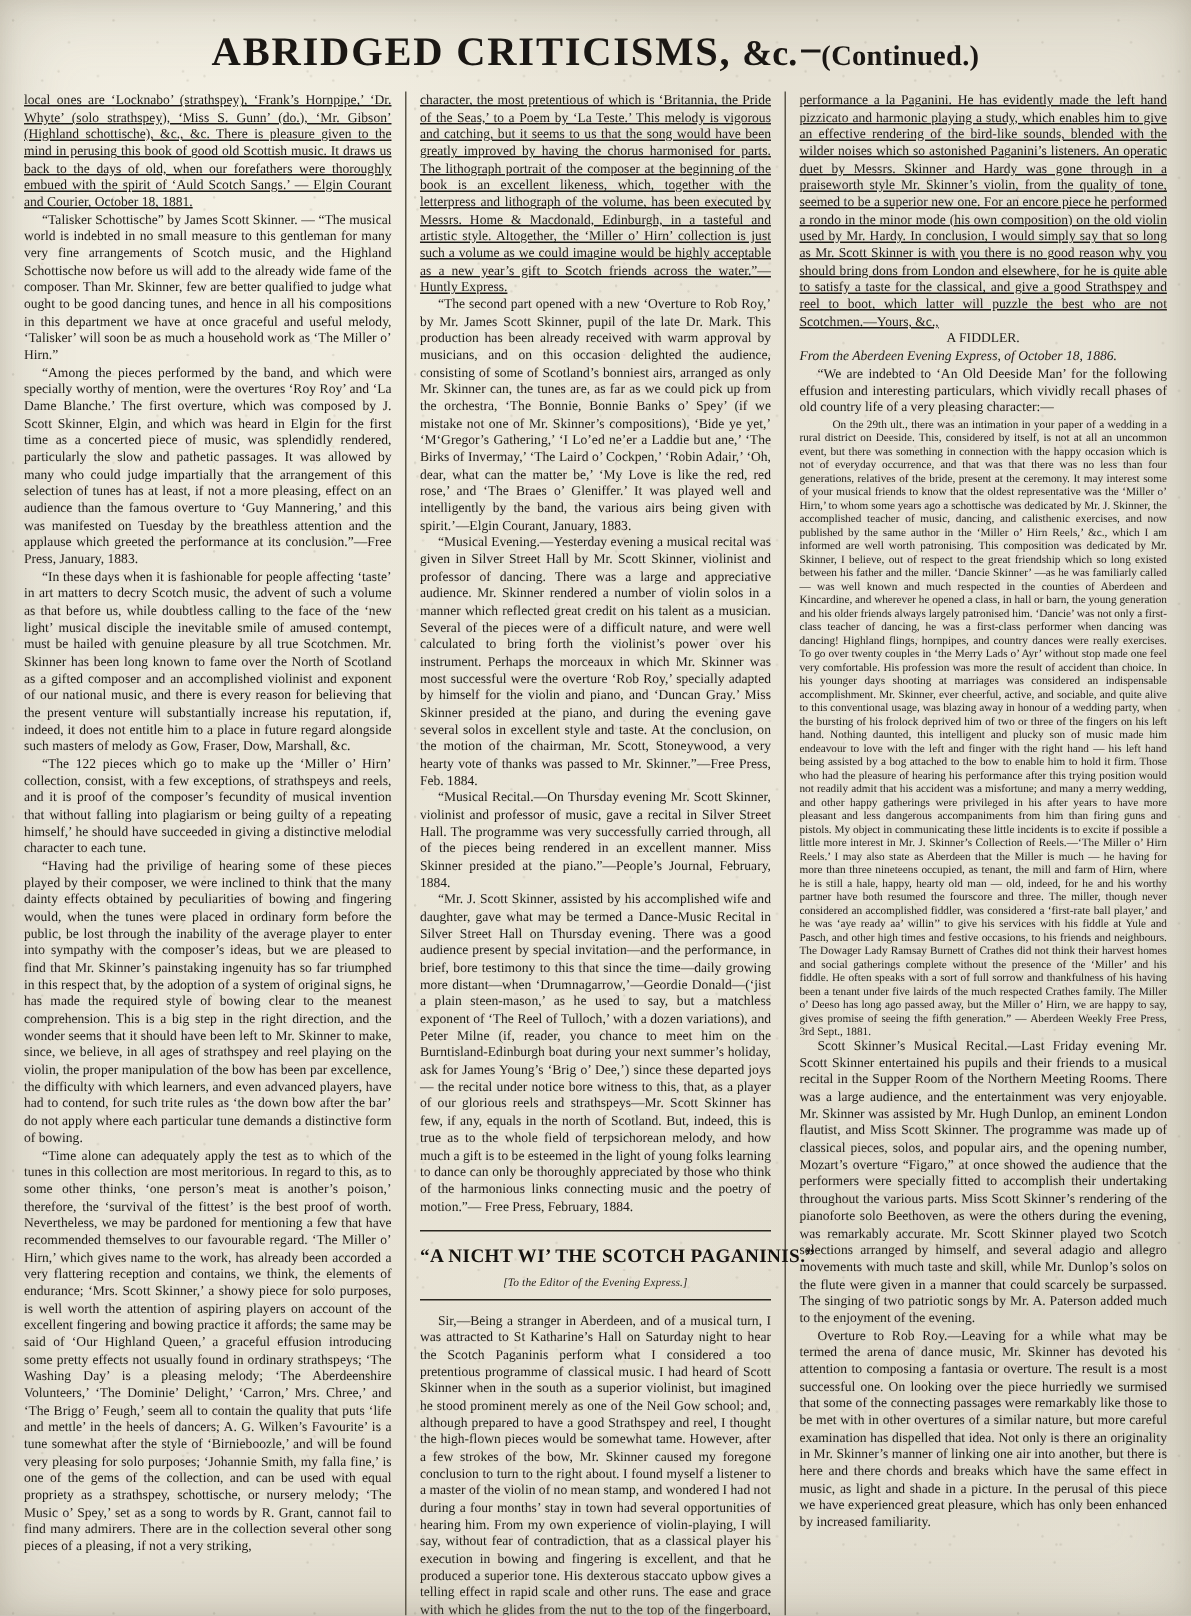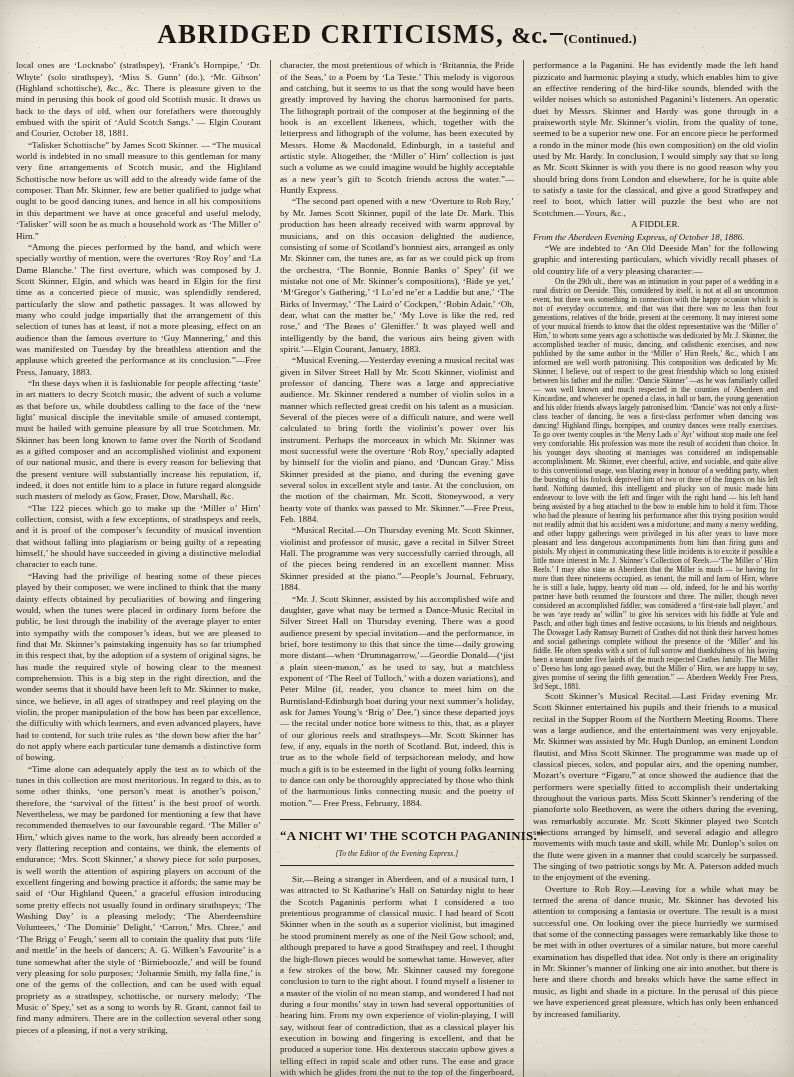--- a/index.html
+++ b/index.html
@@ -53,21 +53,21 @@
   }
   .page-title .t-main {
     font-size: 27px;
     letter-spacing: 1.2px;
   }
   .page-title .t-amp {
     font-size: 24px;
     letter-spacing: 0;
   }
   .page-title .t-cont {
-    font-size: 13px;
+    font-size: 19px;
     letter-spacing: 0.2px;
     text-align: center;
   }
   .title-dash {
     display: inline-block;
     width: 13px;
     height: 2px;
     background: #191613;
     vertical-align: 0.30em;
     margin: 0 1px 0 2px;
@@ -90,21 +90,21 @@
 
   .col p {
     margin: 0;
     font-size: 9.05px;
     line-height: 11.35px;
     text-align: justify;
     text-justify: inter-word;
     -webkit-hyphens: auto; hyphens: auto;
     text-indent: 12px;
   }
-  .col p.noindent { text-indent: 0; }
+  .col p.noindent { text-indent: 0; text-decoration: underline; }
   .col p.sig {
     text-align: center;
     text-indent: 0;
     margin-top: 0px;
   }
   .col p.src-line {
     text-indent: 0;
     font-style: italic;
     margin-top: 1px;
   }
@@ -193,21 +193,21 @@
           <div class="hl-sub">[To the Editor of the Evening Express.]</div>
         </div>
 
         <p>Sir,—Being a stranger in Aberdeen, and of a musical turn, I was attracted to St Katharine’s Hall on Saturday night to hear the Scotch Paganinis perform what I considered a too pretentious programme of classical music. I had heard of Scott Skinner when in the south as a superior violinist, but imagined he stood prominent merely as one of the Neil Gow school; and, although prepared to have a good Strathspey and reel, I thought the high-flown pieces would be somewhat tame. However, after a few strokes of the bow, Mr. Skinner caused my foregone conclusion to turn to the right about. I found myself a listener to a master of the violin of no mean stamp, and wondered I had not during a four months’ stay in town had several opportunities of hearing him. From my own experience of violin-playing, I will say, without fear of contradiction, that as a classical player his execution in bowing and fingering is excellent, and that he produced a superior tone. His dexterous staccato upbow gives a telling effect in rapid scale and other runs. The ease and grace with which he glides from the nut to the top of the fingerboard, and vice versa, on all strings, seems, to the mind of the ordinary listener unsurpassable. His double-stopping in some very intricate passages was truthfully executed. He did not even descend in my estimation in his trick</p>
       </div>
 
       <div class="col col-3">
         <p class="noindent">performance a la Paganini. He has evidently made the left hand pizzicato and harmonic playing a study, which enables him to give an effective rendering of the bird-like sounds, blended with the wilder noises which so astonished Paganini’s listeners. An operatic duet by Messrs. Skinner and Hardy was gone through in a praiseworth style Mr. Skinner’s violin, from the quality of tone, seemed to be a superior new one. For an encore piece he performed a rondo in the minor mode (his own composition) on the old violin used by Mr. Hardy. In conclusion, I would simply say that so long as Mr. Scott Skinner is with you there is no good reason why you should bring dons from London and elsewhere, for he is quite able to satisfy a taste for the classical, and give a good Strathspey and reel to boot, which latter will puzzle the best who are not Scotchmen.—Yours, &amp;c.,</p>
         <p class="sig">A FIDDLER.</p>
         <p class="src-line">From the Aberdeen Evening Express, of October 18, 1886.</p>
-        <p>“We are indebted to ‘An Old Deeside Man’ for the following graphic and interesting particulars, which vividly recall phases of old country life of a very pleasing character:—</p>
+        <p>“We are indebted to ‘An Old Deeside Man’ for the following effusion and interesting particulars, which vividly recall phases of old country life of a very pleasing character:—</p>
         <p class="small first">On the 29th ult., there was an intimation in your paper of a wedding in a rural district on Deeside. This, considered by itself, is not at all an uncommon event, but there was something in connection with the happy occasion which is not of everyday occurrence, and that was that there was no less than four generations, relatives of the bride, present at the ceremony. It may interest some of your musical friends to know that the oldest representative was the ‘Miller o’ Hirn,’ to whom some years ago a schottische was dedicated by Mr. J. Skinner, the accomplished teacher of music, dancing, and calisthenic exercises, and now published by the same author in the ‘Miller o’ Hirn Reels,’ &amp;c., which I am informed are well worth patronising. This composition was dedicated by Mr. Skinner, I believe, out of respect to the great friendship which so long existed between his father and the miller. ‘Dancie Skinner’ —as he was familiarly called — was well known and much respected in the counties of Aberdeen and Kincardine, and wherever he opened a class, in hall or barn, the young generation and his older friends always largely patronised him. ‘Dancie’ was not only a first-class teacher of dancing, he was a first-class performer when dancing was dancing! Highland flings, hornpipes, and country dances were really exercises. To go over twenty couples in ‘the Merry Lads o’ Ayr’ without stop made one feel very comfortable. His profession was more the result of accident than choice. In his younger days shooting at marriages was considered an indispensable accomplishment. Mr. Skinner, ever cheerful, active, and sociable, and quite alive to this conventional usage, was blazing away in honour of a wedding party, when the bursting of his frolock deprived him of two or three of the fingers on his left hand. Nothing daunted, this intelligent and plucky son of music made him endeavour to love with the left and finger with the right hand — his left hand being assisted by a bog attached to the bow to enable him to hold it firm. Those who had the pleasure of hearing his performance after this trying position would not readily admit that his accident was a misfortune; and many a merry wedding, and other happy gatherings were privileged in his after years to have more pleasant and less dangerous accompaniments from him than firing guns and pistols. My object in communicating these little incidents is to excite if possible a little more interest in Mr. J. Skinner’s Collection of Reels.—‘The Miller o’ Hirn Reels.’ I may also state as Aberdeen that the Miller is much — he having for more than three nineteens occupied, as tenant, the mill and farm of Hirn, where he is still a hale, happy, hearty old man — old, indeed, for he and his worthy partner have both resumed the fourscore and three. The miller, though never considered an accomplished fiddler, was considered a ‘first-rate ball player,’ and he was ‘aye ready aa’ willin’’ to give his services with his fiddle at Yule and Pasch, and other high times and festive occasions, to his friends and neighbours. The Dowager Lady Ramsay Burnett of Crathes did not think their harvest homes and social gatherings complete without the presence of the ‘Miller’ and his fiddle. He often speaks with a sort of full sorrow and thankfulness of his having been a tenant under five lairds of the much respected Crathes family. The Miller o’ Deeso has long ago passed away, but the Miller o’ Hirn, we are happy to say, gives promise of seeing the fifth generation.” — Aberdeen Weekly Free Press, 3rd Sept., 1881.</p>
         <p>Scott Skinner’s Musical Recital.—Last Friday evening Mr. Scott Skinner entertained his pupils and their friends to a musical recital in the Supper Room of the Northern Meeting Rooms. There was a large audience, and the entertainment was very enjoyable. Mr. Skinner was assisted by Mr. Hugh Dunlop, an eminent London flautist, and Miss Scott Skinner. The programme was made up of classical pieces, solos, and popular airs, and the opening number, Mozart’s overture “Figaro,” at once showed the audience that the performers were specially fitted to accomplish their undertaking throughout the various parts. Miss Scott Skinner’s rendering of the pianoforte solo Beethoven, as were the others during the evening, was remarkably accurate. Mr. Scott Skinner played two Scotch selections arranged by himself, and several adagio and allegro movements with much taste and skill, while Mr. Dunlop’s solos on the flute were given in a manner that could scarcely be surpassed. The singing of two patriotic songs by Mr. A. Paterson added much to the enjoyment of the evening.</p>
         <p>Overture to Rob Roy.—Leaving for a while what may be termed the arena of dance music, Mr. Skinner has devoted his attention to composing a fantasia or overture. The result is a most successful one. On looking over the piece hurriedly we surmised that some of the connecting passages were remarkably like those to be met with in other overtures of a similar nature, but more careful examination has dispelled that idea. Not only is there an originality in Mr. Skinner’s manner of linking one air into another, but there is here and there chords and breaks which have the same effect in music, as light and shade in a picture. In the perusal of this piece we have experienced great pleasure, which has only been enhanced by increased familiarity.</p>
       </div>
 
     </div>
   </div>
 
   <div class="speckle"></div>
   <div class="edge-shade"></div>

